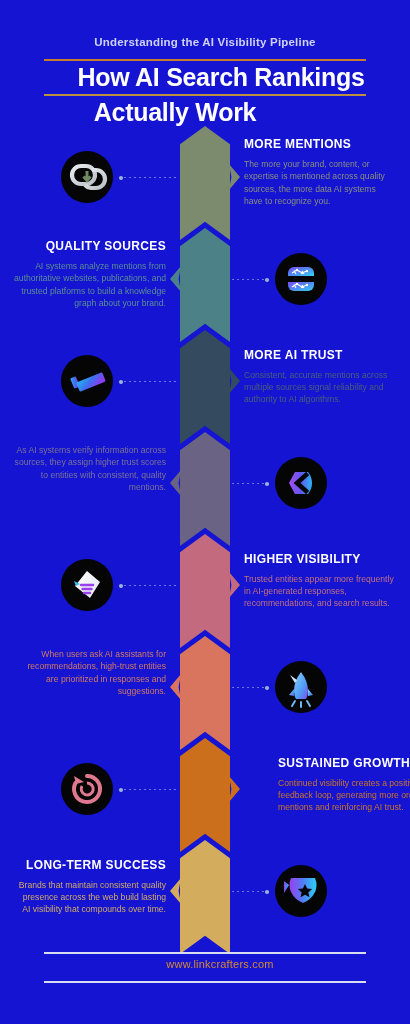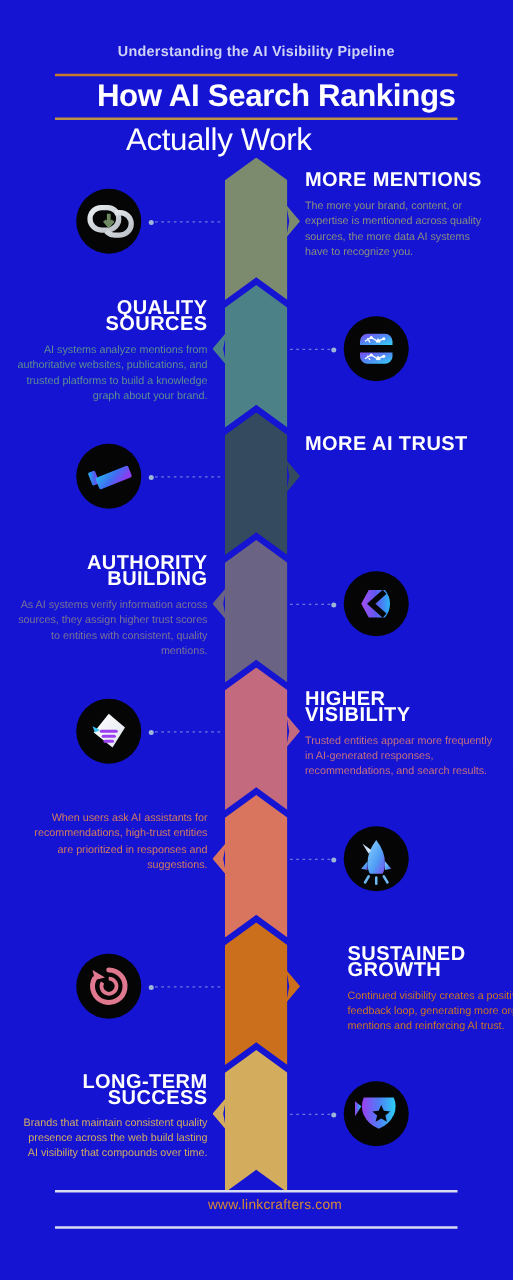--- a/index.html
+++ b/index.html
@@ -19,38 +19,38 @@
   }
   .rule { position:absolute; left:44px; width:322px; height:2px; }
   #rule-top { top:59px; background:#c97b2b; }
   #rule-mid { top:94px; background:#bd9142; }
   #title-line1 {
     position:absolute; left:16px; top:62px; width:410px;
     font-size:25px; font-weight:700; color:#ffffff; letter-spacing:-.3px; line-height:31px;
   }
   #title-line2 {
     position:absolute; left:0; top:97px; width:350px;
-    font-size:25px; font-weight:400; color:#ffffff; letter-spacing:-.3px; line-height:31px;
+    font-size:25px; font-weight:700; color:#ffffff; letter-spacing:-.3px; line-height:31px;
   }
 
   
   #pipeline { position:absolute; left:180px; top:126px; width:50px; height:816px; }
   .chevron {
     position:absolute; left:0; width:50px;
     clip-path: polygon(50% 0%, 100% 16%, 100% 100%, 50% 84%, 0% 100%, 0% 16%);
   }
   .chevron.first { clip-path: polygon(50% 0%, 100% 16%, 100% 100%, 50% 84%, 0% 100%, 0% 16%); }
   .chevron.last  { clip-path: polygon(50% 0%, 100% 16%, 100% 100%, 50% 84%, 0% 100%, 0% 16%); }
 
   
   .stage-text { position:absolute; width:152px; }
   .stage-text.right { left:244px; text-align:left; }
   .stage-text.left  { left:14px;  text-align:right; }
   .stage-title {
-    font-size:16px; font-weight:700; color:#ffffff;
+    font-size:12px; font-weight:700; color:#ffffff;
     letter-spacing:.35px; line-height:13px; margin-bottom:7px;
   }
   .stage-body {
     font-size:8.6px; line-height:12.4px; font-weight:400;
   }
 
   
   .icon-wrap { position:absolute; width:52px; height:52px; }
   .icon-disc {
     position:absolute; inset:0; border-radius:50%;
@@ -159,20 +159,21 @@
             <circle cx="32" cy="32" r="1.2"></circle>
       </g>
     </svg>
       </div>
     </div>
     <div class="connector" style="left: 232px; width: 37px; top: 279px;">
       <div class="conn-dot" style="left: calc(100% - 4px);"></div>
     </div>
     <div class="stage-text right" style="top: 348.5px;">
       <div class="stage-title">MORE AI TRUST</div>
+      <div class="stage-body" style="color: rgb(75, 95, 120);">Consistent, accurate mentions across multiple sources signal reliability and authority to AI algorithms.</div>
     </div>
     <div class="notch right-side" style="background: rgb(52, 74, 94); top: 368px; left: 229px; position: absolute;"></div>
     <div class="icon-wrap" style="left: 61px; top: 355px;">
       <div class="icon-disc">
     <svg viewBox="0 0 52 52" class="icon-svg">
       <defs>
             <linearGradient id="g-ver" x1="0" y1="0" x2="1" y2="0.6">
         <stop offset="0" stop-color="#23b6f0"></stop>
               <stop offset=".55" stop-color="#3f6ef2"></stop>
               <stop offset="1" stop-color="#8b3df0"></stop>
@@ -180,21 +181,20 @@
           </defs>
       <rect x="11" y="22" width="6" height="11" rx="1.2" transform="rotate(-22 14 27.5)" fill="url(#g-ver)"></rect>
       <rect x="16" y="22" width="28" height="10" rx="1.6" transform="rotate(-22 30 27)" fill="url(#g-ver)"></rect>
     </svg>
       </div>
     </div>
     <div class="connector" style="left: 119px; width: 59px; top: 381px;">
       <div class="conn-dot" style="left: 0px;"></div>
     </div>
     <div class="stage-text left" style="top: 444px;">
-      <div class="stage-title">AUTHORITY BUILDING</div>
       <div class="stage-body" style="color: rgb(122, 115, 150);">As AI systems verify information across sources, they assign higher trust scores to entities with consistent, quality mentions.</div>
     </div>
     <div class="notch left-side" style="background: rgb(106, 99, 132); top: 470px; left: 170px; position: absolute;"></div>
     <div class="icon-wrap" style="left: 275px; top: 457px;">
       <div class="icon-disc">
     <svg viewBox="0 0 52 52" class="icon-svg">
       <defs>
             <linearGradient id="g-shield" x1="0" y1="0" x2="1" y2="0">
         <stop offset="0" stop-color="#a74ef0"></stop>
               <stop offset=".5" stop-color="#6157f2"></stop>

